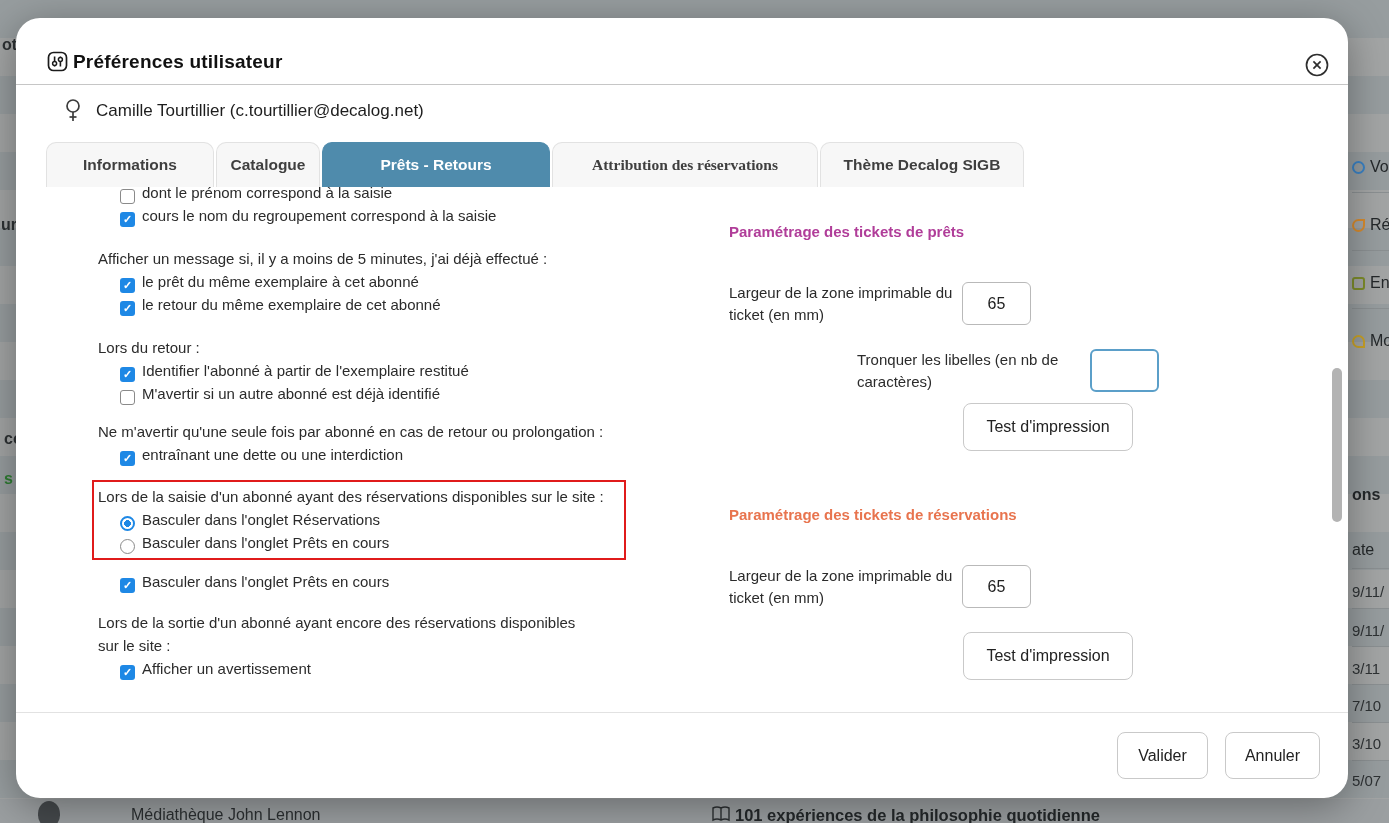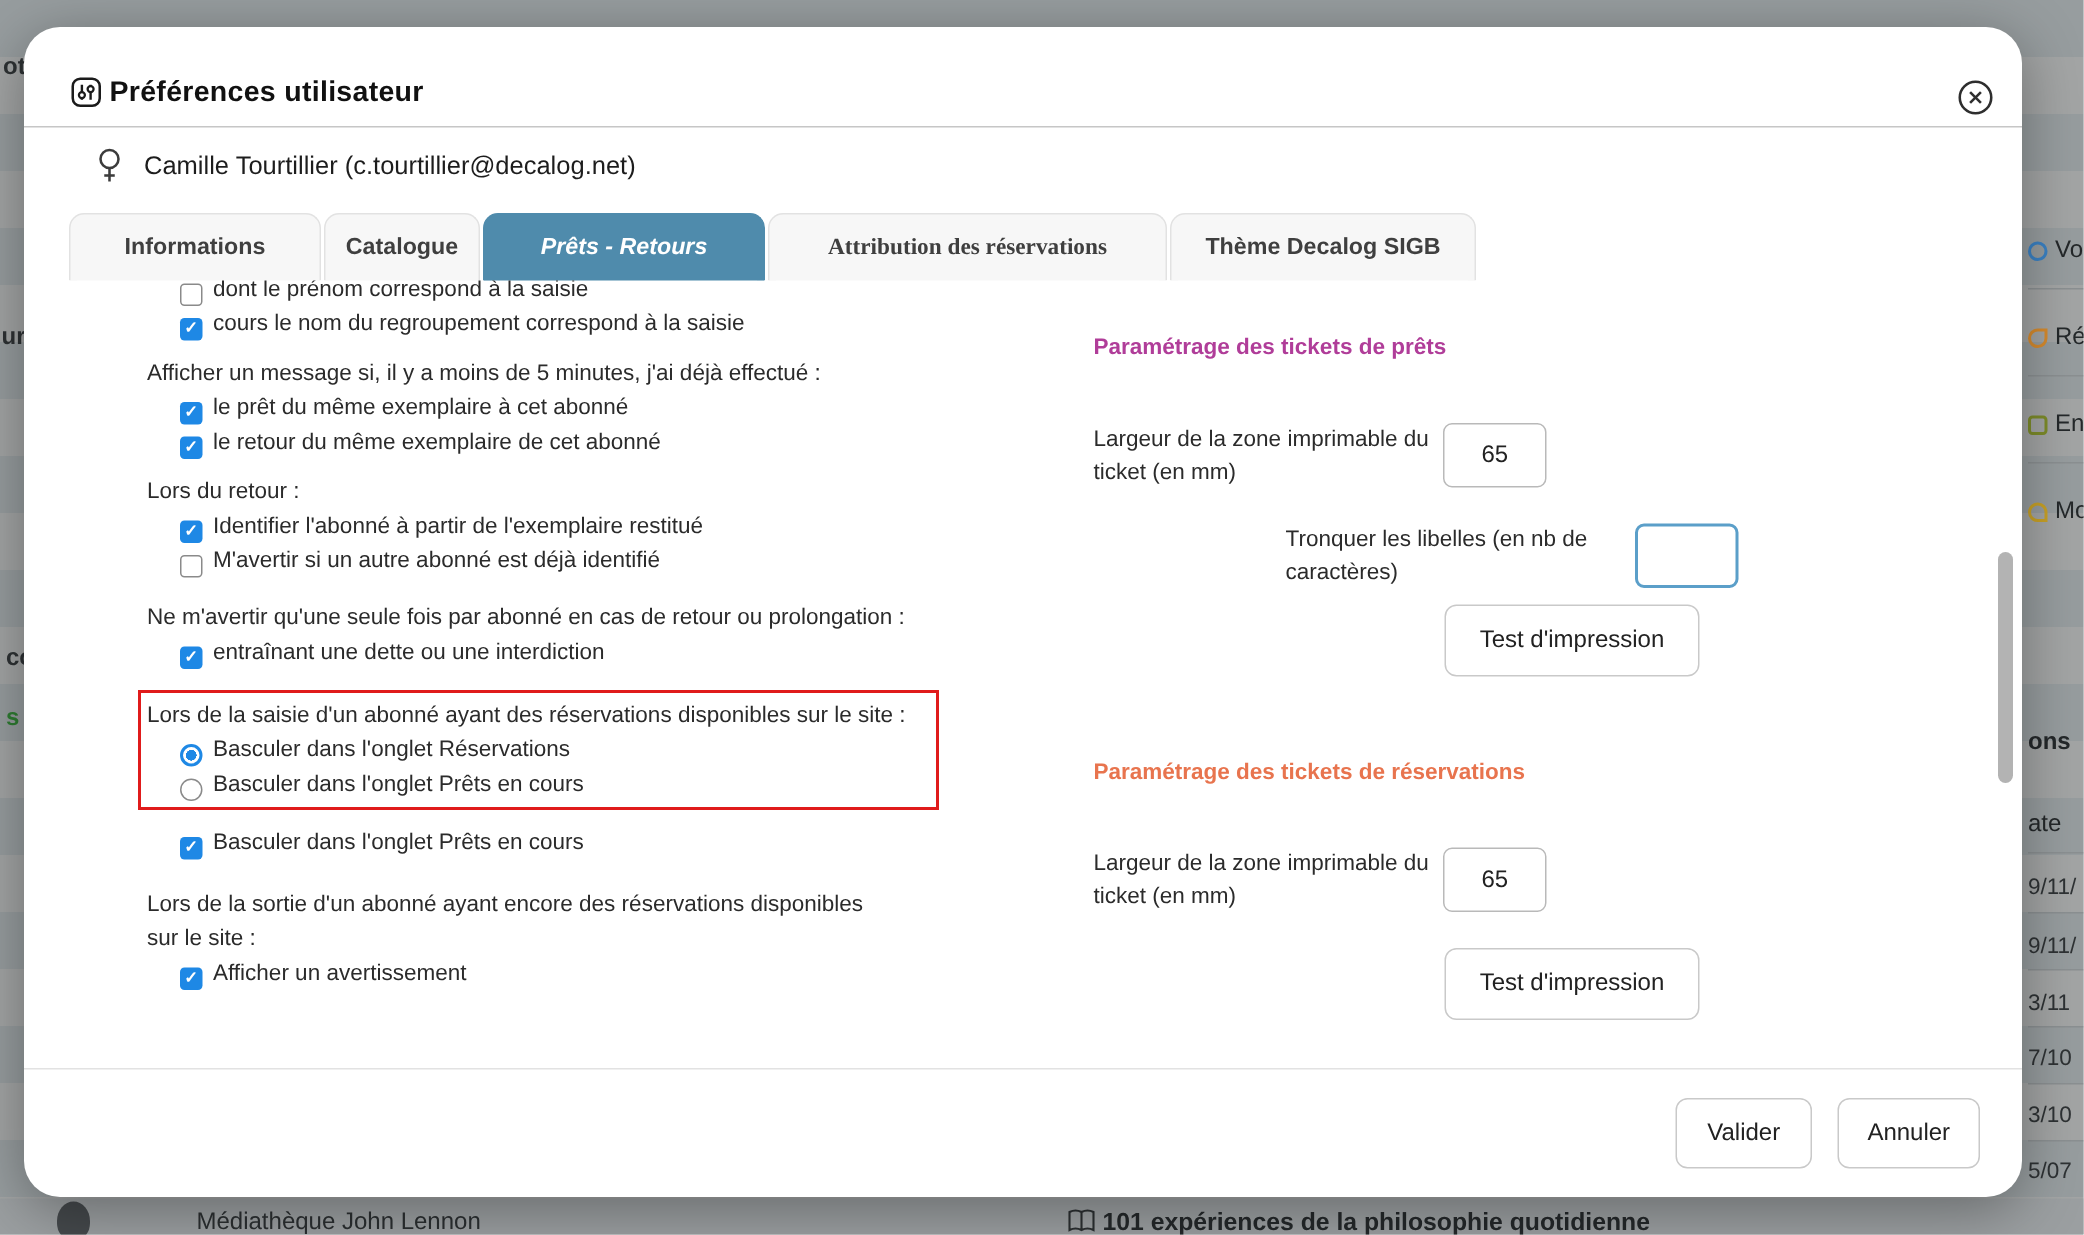--- a/index.html
+++ b/index.html
@@ -40,26 +40,26 @@
   .user-name { font-size:17px; color:#1d1d1d; }
   
   .tabs { position:absolute; left:30px; top:124px; display:flex; gap:2px; height:45px; }
   .tab {
     display:flex; align-items:center; justify-content:center;
     background:#f7f7f7; border:1px solid #e2e2e2; border-bottom:none;
     border-radius:10px 10px 0 0; color:#3f3f3f; font-size:15.5px; font-weight:600;
     cursor:pointer;
   }
   .tab.active { background:#4f8bac; border-color:#4f8bac; color:#fff; font-weight:bold; }
-  .tab.t1 { width:168px; } .tab.t2 { width:104px; } .tab.t3 { width:188px;font-style:italic; }
+  .tab.t1 { width:168px; } .tab.t2 { width:104px; } .tab.t3 { width:228px; }
   .tab.t4 { width:266px;font-family:Liberation Serif, serif; } .tab.t5 { width:204px; }
   
   .content { position:absolute; left:0; top:169px; right:0; height:525px; overflow:hidden; }
   .col-left { position:absolute; left:82px; top:-6px; width:562px; font-size:15px; color:#2b2b2b; line-height:23px; }
-  .h-row { margin-top:10px; }
+  .h-row { margin-top:20px; }
   .cb-row { display:flex; align-items:flex-end; padding-left:22px; gap:7px; }
   .cb { width:15px; height:15px; border-radius:3px; margin-top:4px; flex:0 0 auto; cursor:pointer;
         display:flex; align-items:center; justify-content:center; }
   .cb.on { background:#1e88e5; color:#fff; font-size:11px; font-weight:bold; line-height:1; }
   .cb.off { background:#fff; border:1.5px solid #8a8a8a; }
   .rb { width:15px; height:15px; border-radius:50%; margin-top:4px; flex:0 0 auto; cursor:pointer; }
   .rb.on { border:2px solid #1e88e5; background:radial-gradient(circle, #1e88e5 0 3.5px, #fff 3.6px); }
   .rb.off { border:1.5px solid #8a8a8a; background:#fff; }
   .hl-box { border:2px solid #e01b1b; margin:14px 0 10px -6px; padding:3px 8px 4px 4px; width:534px; }
   .col-right { position:absolute; left:713px; top:36px; width:430px; font-size:15px; color:#2b2b2b; }

